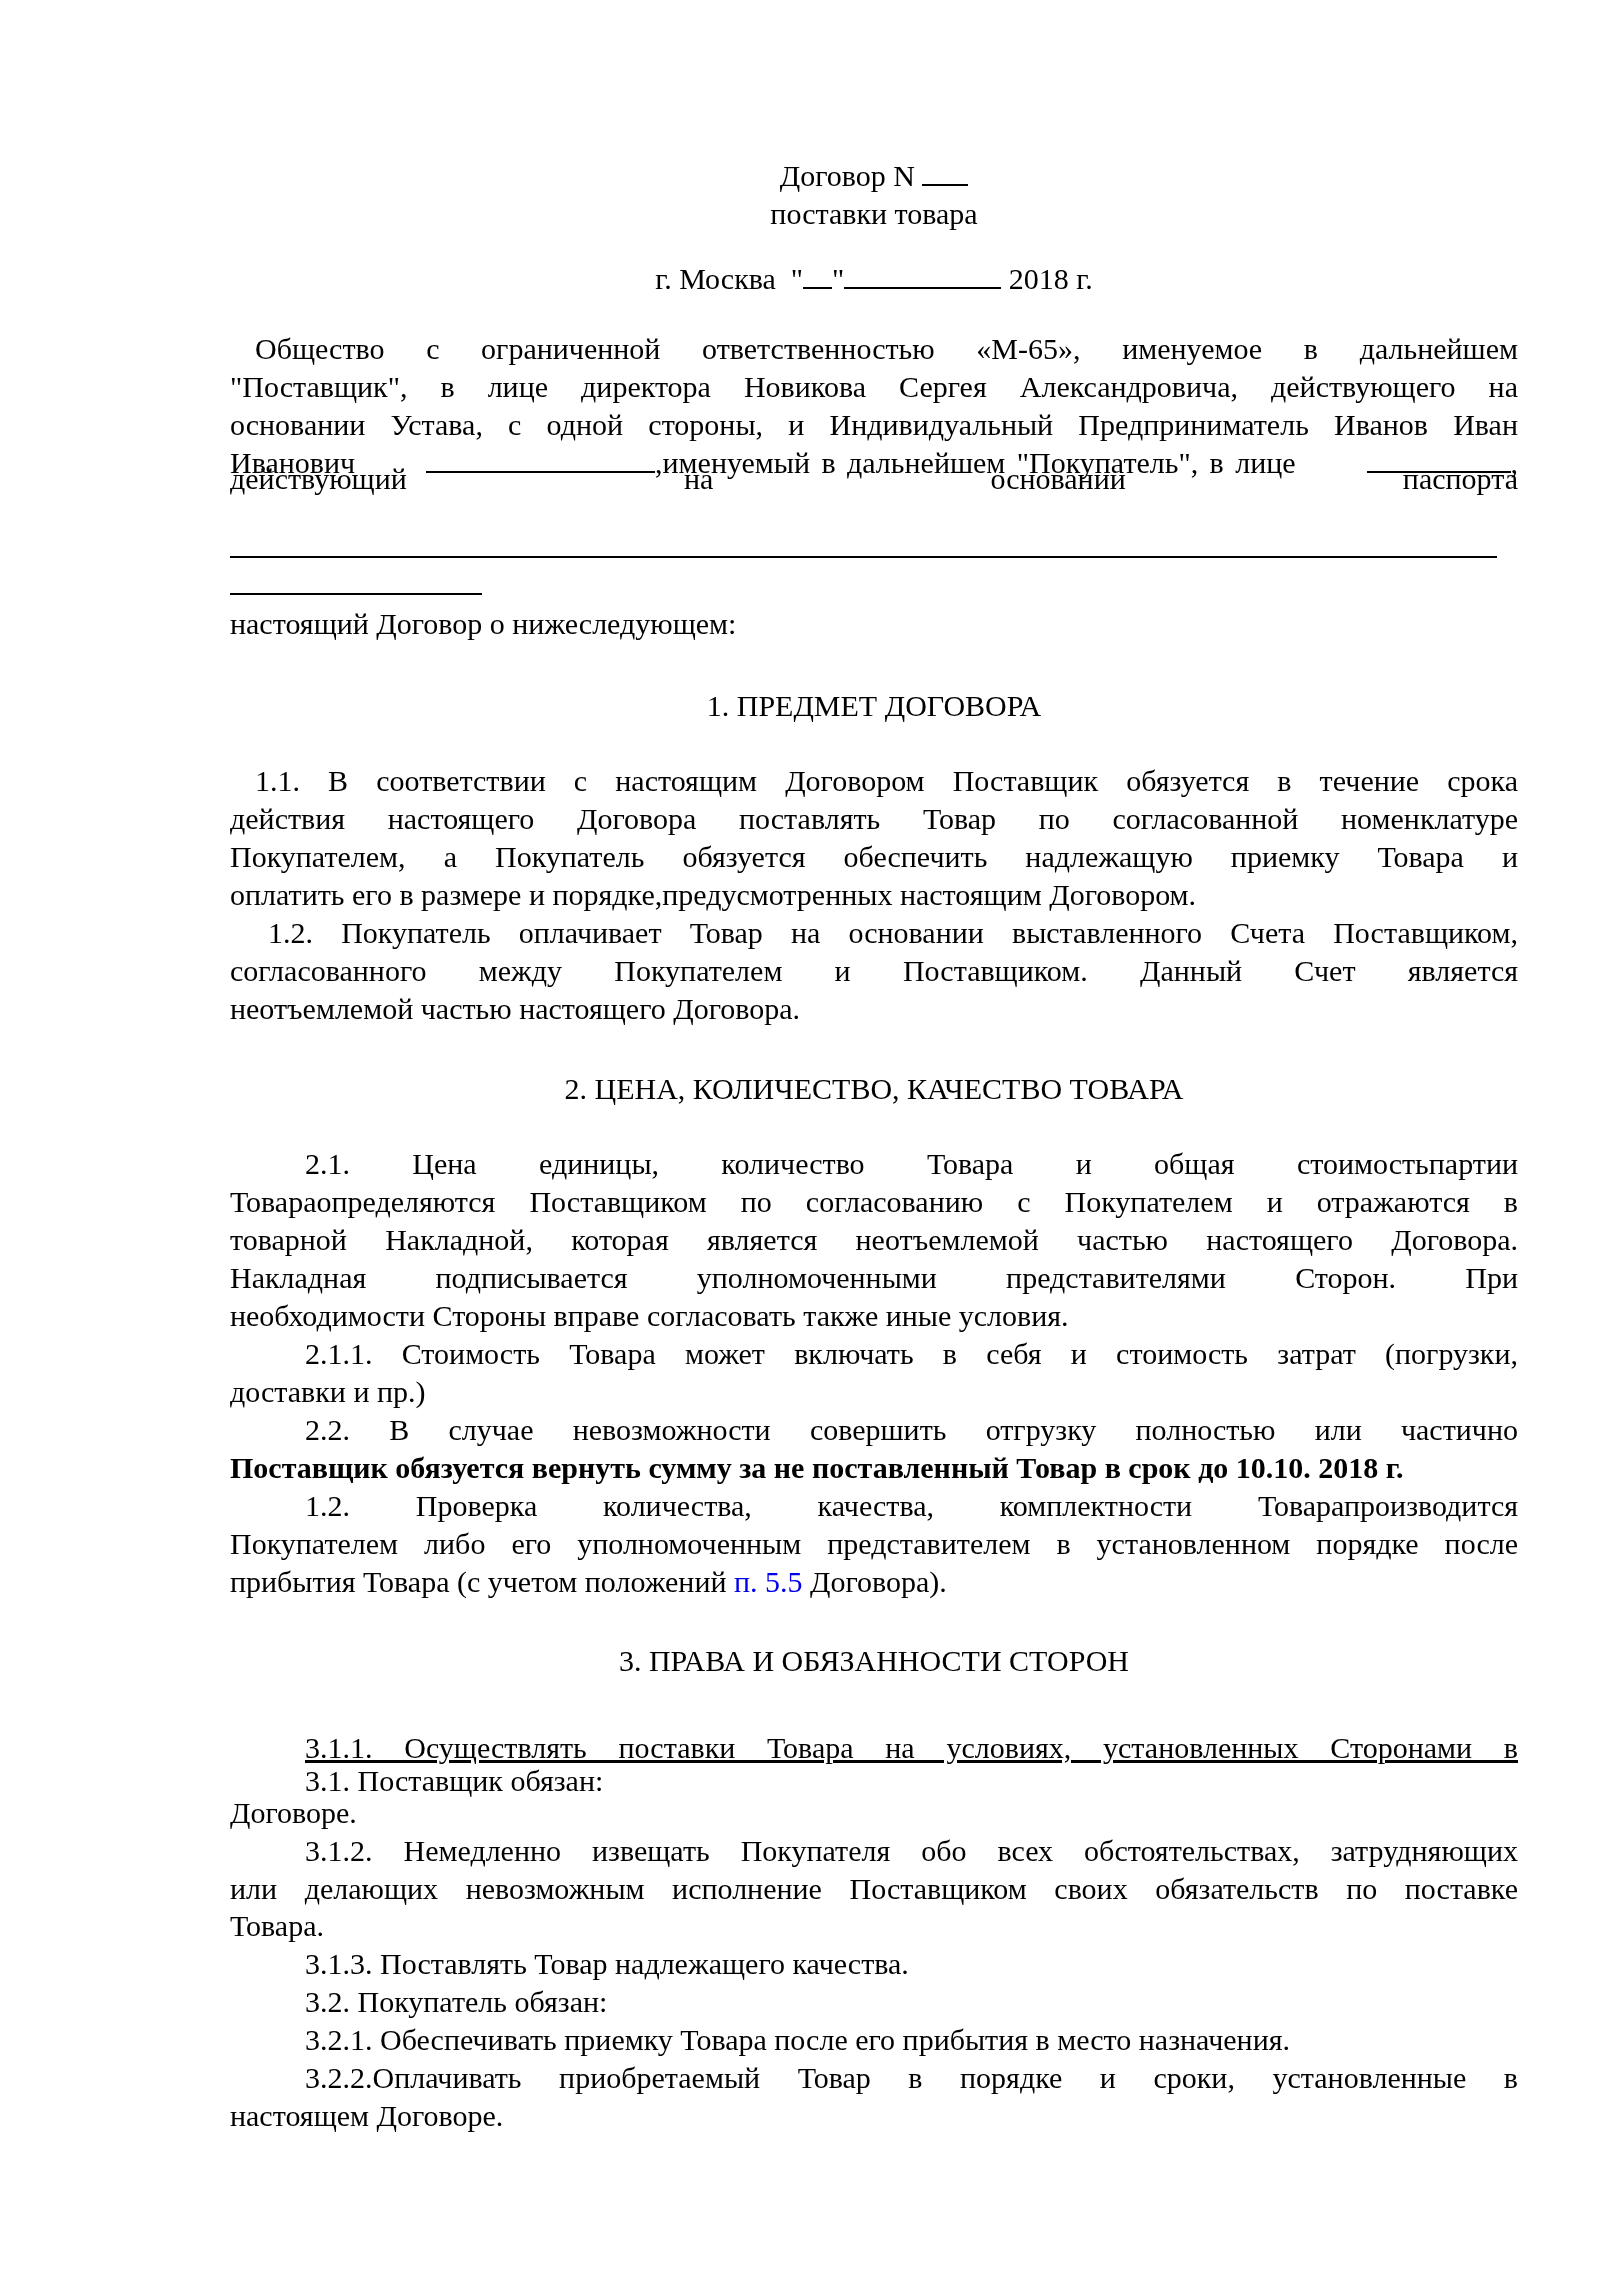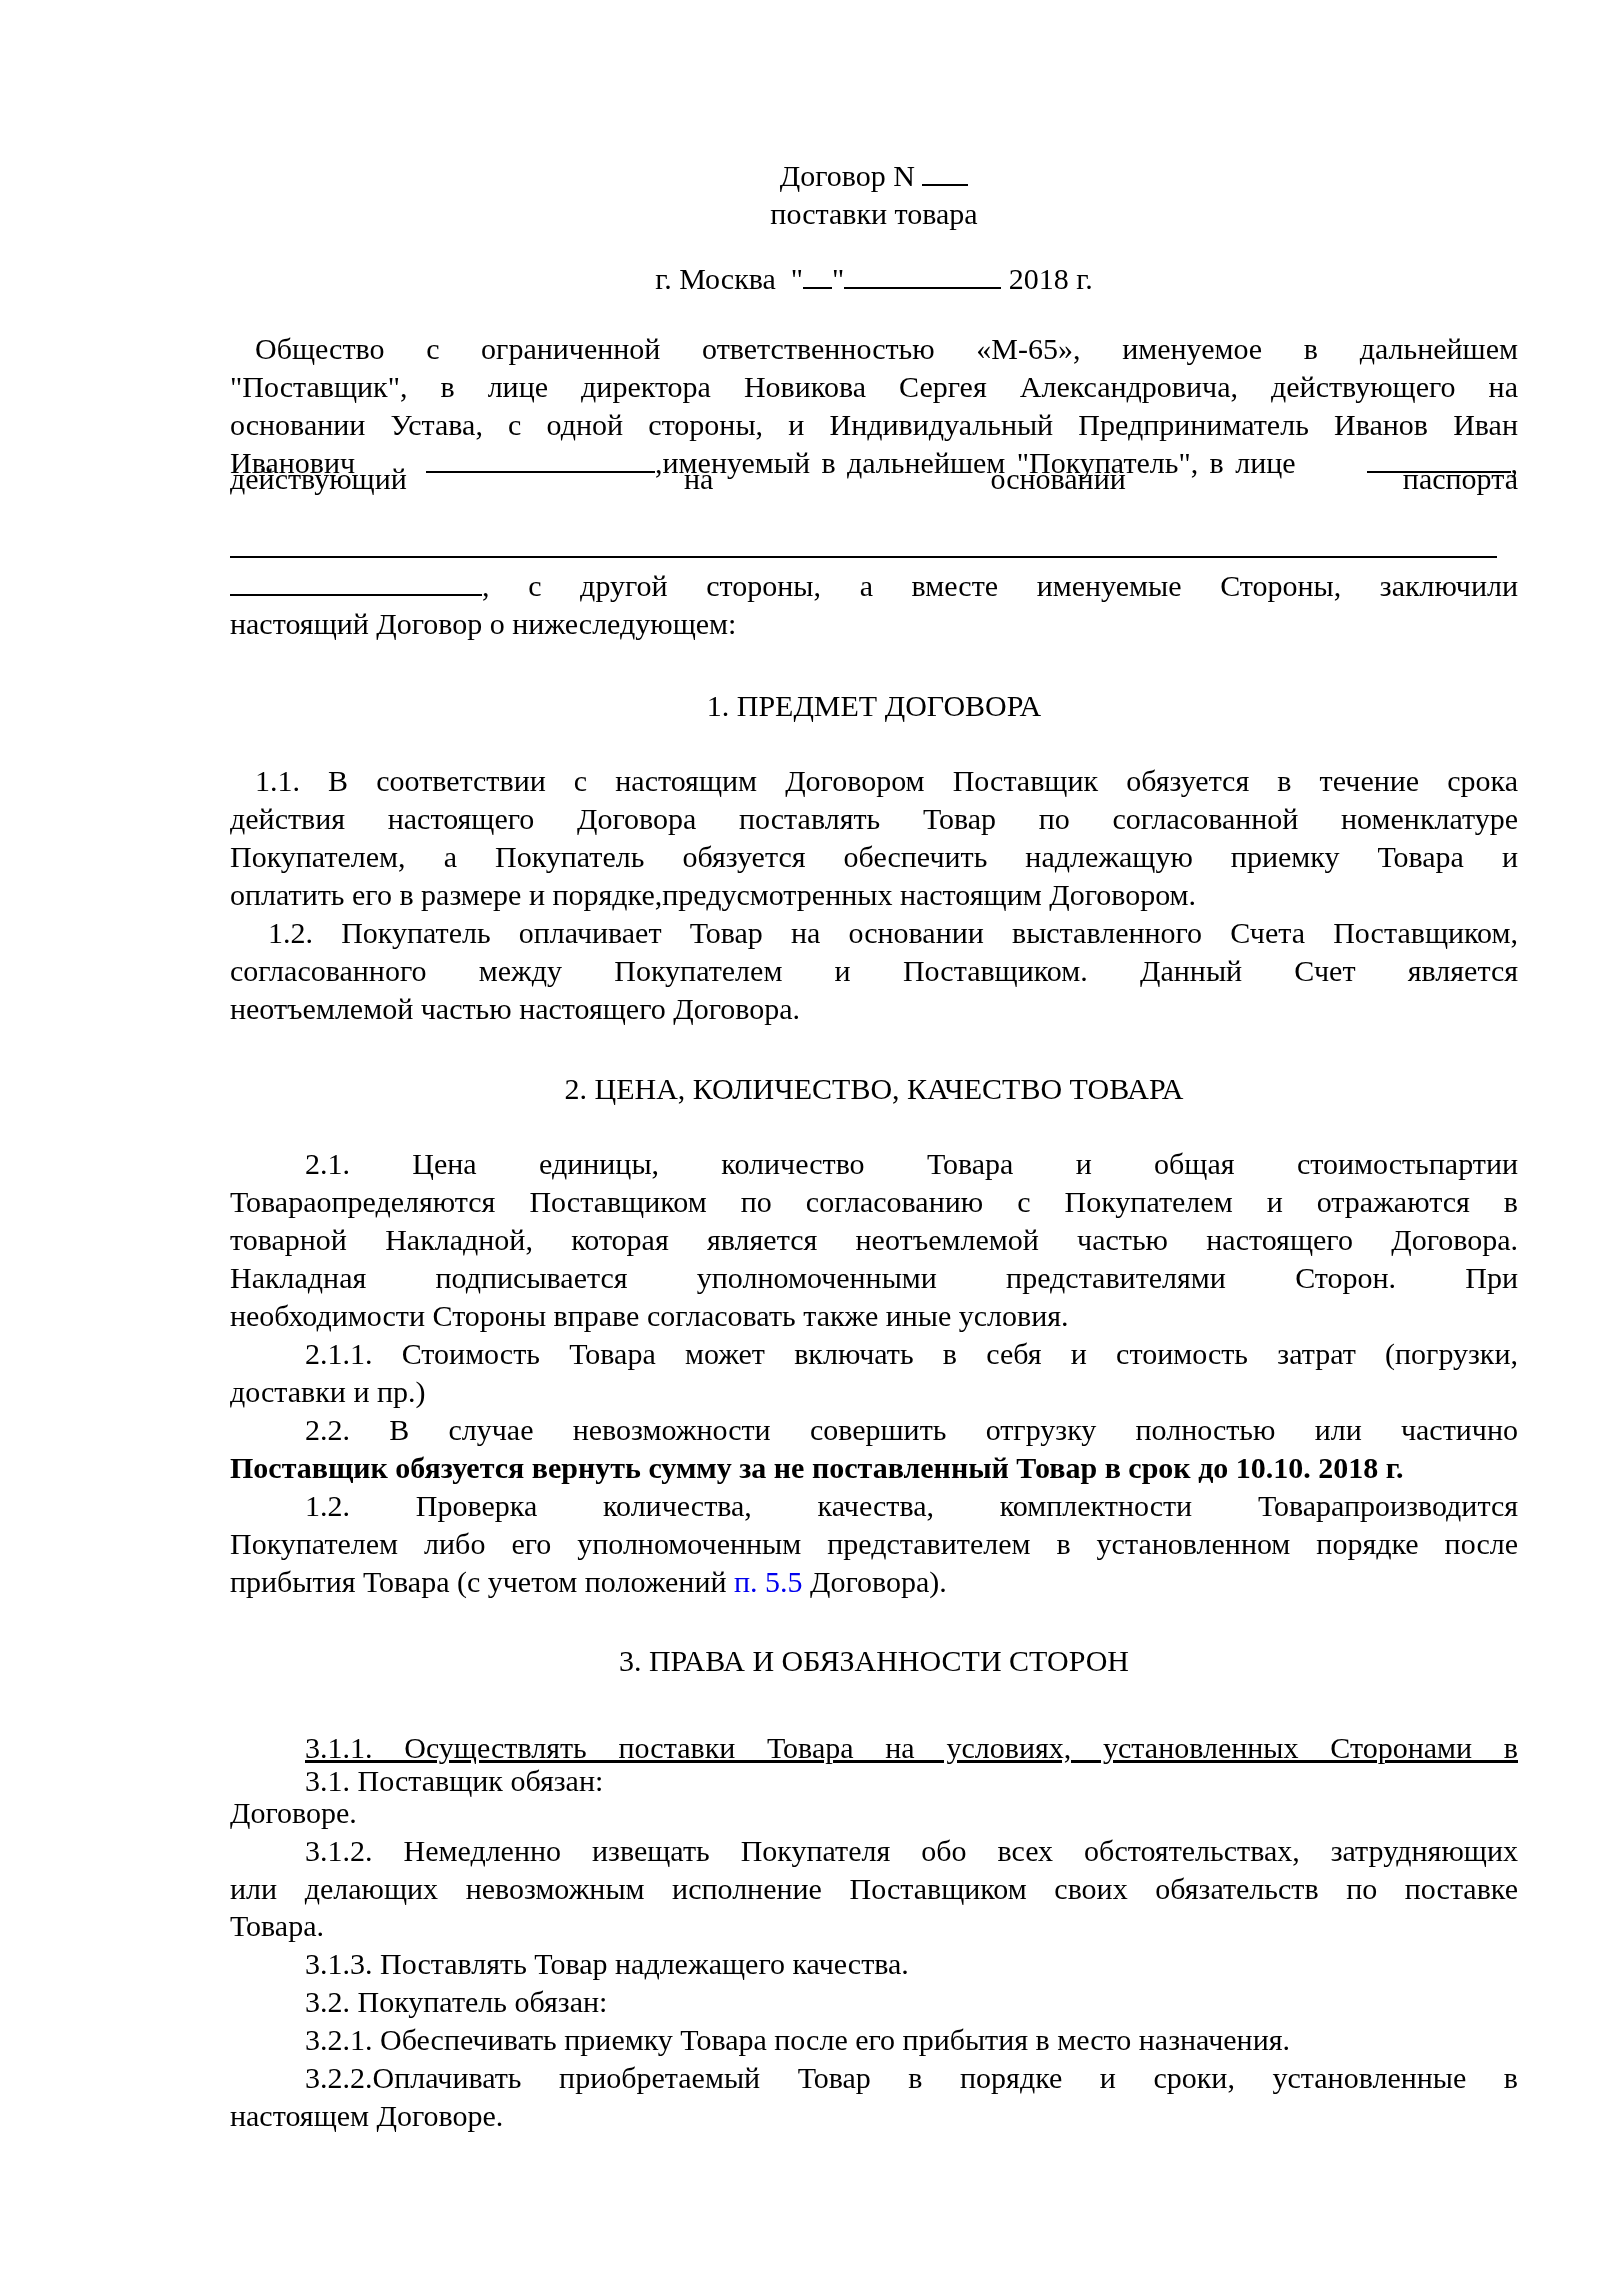--- a/index.html
+++ b/index.html
@@ -56,21 +56,20 @@
   </div>
   <div class="line" style="top:460px; display:flex; justify-content:space-between;">
     <span>действующий</span>
     <span>на</span>
     <span>основании</span>
     <span>паспорта</span>
   </div>
   <div style="position:absolute; top:556px; left:0; width:1267px; border-bottom:2.6px solid #000;"></div>
   <div class="line" style="top:567px; display:flex; align-items:baseline;">
     <span class="blank" style="width:252px; flex:none;"></span>
-    <span class="just" style="flex:1; display:block;">, с другой стороны, а вместе именуемые Стороны, заключили</span>
   </div>
   <div class="line" style="top:605px;">настоящий Договор о нижеследующем:</div>
 
   <div class="hdr" style="top:687px;">1. ПРЕДМЕТ ДОГОВОРА</div>
   <div class="line just" style="top:762px; padding-left:25px; width:1263px;">1.1. В соответствии с настоящим Договором Поставщик обязуется в течение срока</div>
   <div class="line just" style="top:800px;">действия настоящего Договора поставлять Товар по согласованной номенклатуре</div>
   <div class="line just" style="top:838px;">Покупателем, а Покупатель обязуется обеспечить надлежащую приемку Товара и</div>
   <div class="line" style="top:876px;">оплатить его в размере и порядке,предусмотренных настоящим Договором.</div>
   <div class="line just" style="top:914px; padding-left:38px; width:1250px;">1.2. Покупатель оплачивает Товар на основании выставленного Счета Поставщиком,</div>
   <div class="line just" style="top:952px;">согласованного между Покупателем и Поставщиком. Данный Счет является</div>

